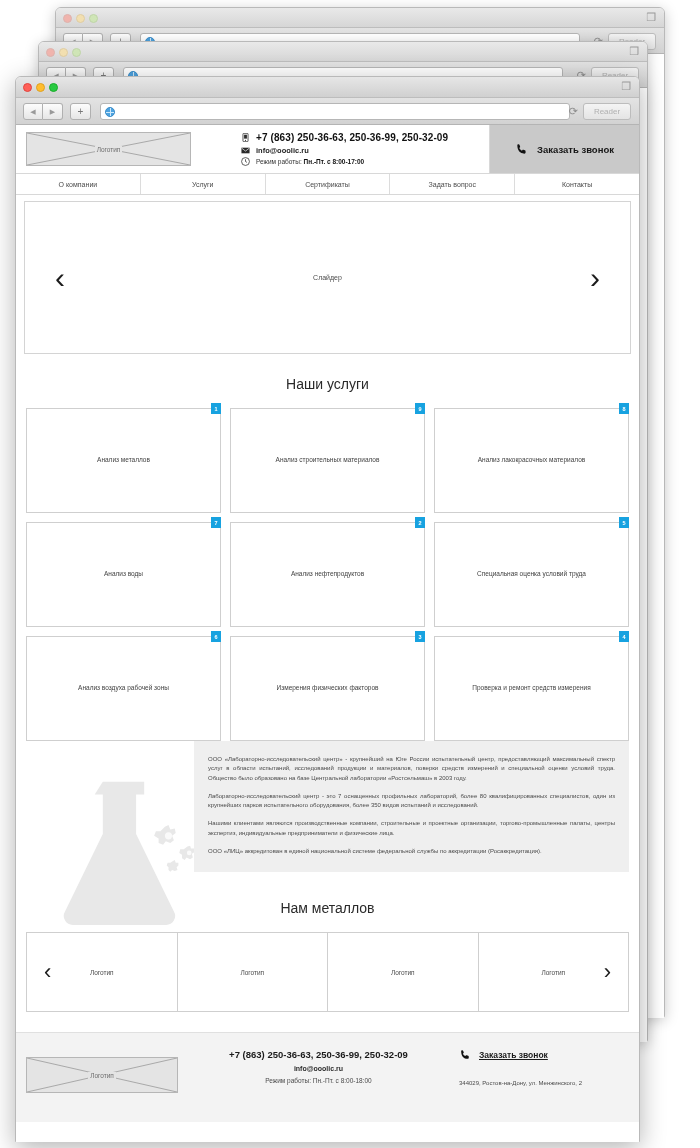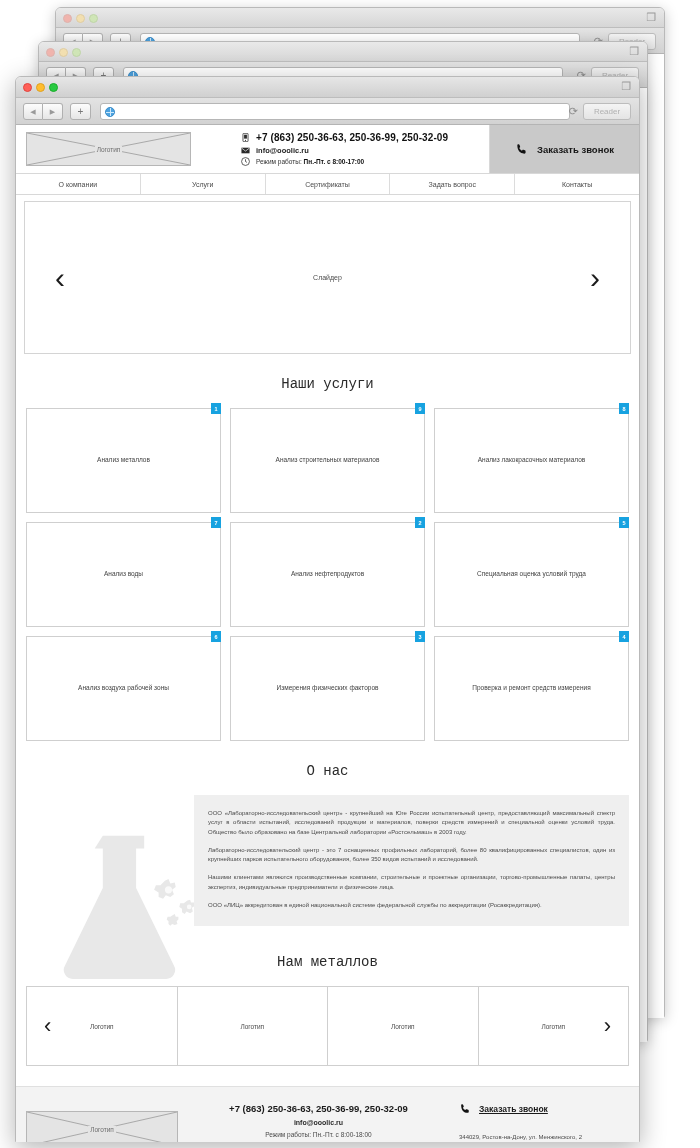--- a/index.html
+++ b/index.html
@@ -161,21 +161,21 @@
     position:relative; display:flex; align-items:center; justify-content:center;
   }
   .slider .label { font-size:7px; color:#4b4b4b; }
   .arrow { position:absolute; font-size:30px; line-height:30px; color:#1b1b1b; font-weight:300; }
   .arrow.left { left:30px; }
   .arrow.right { right:30px; }
 
   
   .section-title {
     text-align:center; font-size:14px; color:#2a2a2a;
-    font-weight:normal; padding:22px 0 16px 0;font-family:Liberation Mono, monospace;
+    font-weight:normal; padding:22px 0 16px 0;
   }
   .svc-grid {
     display:grid; grid-template-columns:repeat(3,1fr);
     gap:9px; padding:0 10px;
   }
   .svc-card {
     height:105px; border:1px solid #cfcfcf; background:#fff;
     position:relative; display:flex; align-items:center; justify-content:center;
     text-align:center;
   }
@@ -425,21 +425,20 @@
         <div class="svc-card">
           <span class="svc-badge">3</span>
           <span class="lbl">Измерения физических факторов</span>
         </div>
         <div class="svc-card">
           <span class="svc-badge">4</span>
           <span class="lbl">Проверка и ремонт средств измерения</span>
         </div>
       </div>
 
-      <h2 class="section-title">О нас</h2>
       <div class="about-wrap">
         <div class="flask">
           <svg viewBox="0 0 200 190">
             <path d="M72 12 h46 v14 h-9 v44 l42 86 a10 10 0 0 1 -9 15 H39 a10 10 0 0 1 -9 -15 l42 -86 V26 h-9 z" fill="#e8e8e8"></path>
             <g fill="#e8e8e8">
               <path d="M141 62 l4 -2 2 5 5 -1 1 5 -4 3 2 5 -4 3 -5 -2 -3 4 -5 -2 0 -5 -5 -3 2 -5 5 0 z"></path>
               <circle cx="145" cy="72" r="4" fill="#fafafa"></circle>
               <path d="M166 84 l3 -1 1 3 4 0 0 4 -3 2 1 4 -3 2 -4 -2 -2 3 -3 -2 0 -4 -3 -2 1 -4 4 0 z"></path>
               <circle cx="168" cy="91" r="2.6" fill="#fafafa"></circle>
               <path d="M150 100 l2 -1 1 3 3 0 0 3 -2 2 1 3 -3 1 -3 -1 -2 2 -2 -2 0 -3 -2 -2 1 -3 3 0 z"></path>

